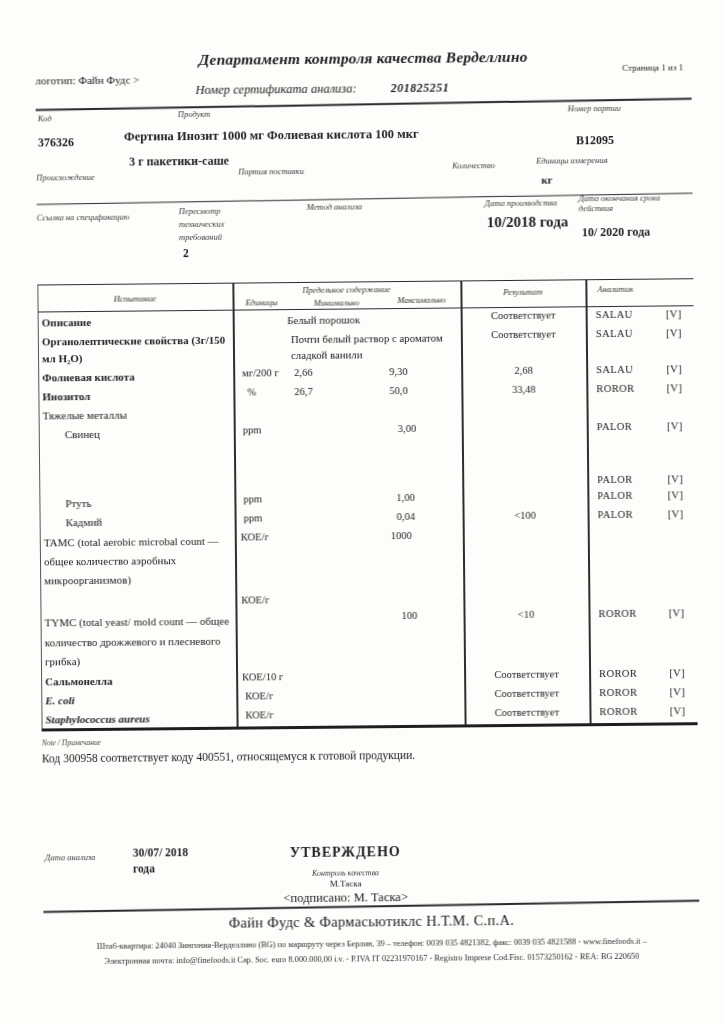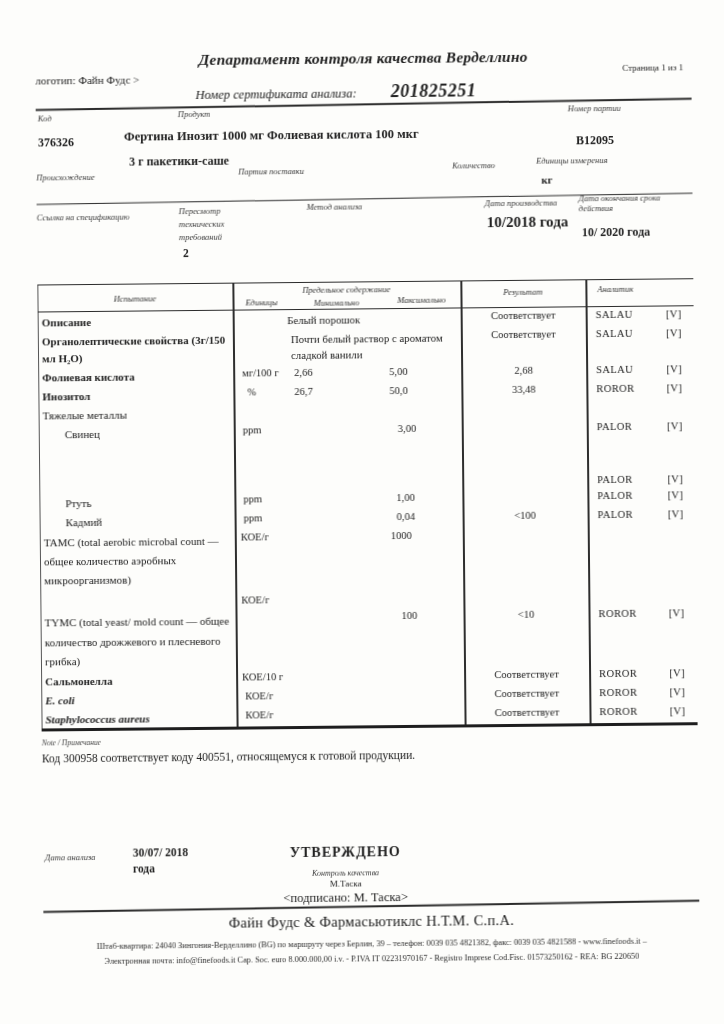--- a/index.html
+++ b/index.html
@@ -6,21 +6,21 @@
   .page{position:relative;width:724px;height:1024px;background:#fdfdfb;overflow:hidden;
         font-family:"Liberation Serif", serif;color:#222;}
   .inner{position:absolute;left:35px;top:40px;width:656px;transform:rotate(-0.55deg);
          transform-origin:40% 0;filter:blur(0.3px);}
   
   .hdr{position:relative;height:64px;}
   .hdr-title{text-align:center;font-size:15.5px;font-weight:bold;font-style:italic;padding-top:10px;letter-spacing:.2px;}
   .logo-text{position:absolute;left:0;top:32px;font-size:11px;}
   .page-label{position:absolute;right:8px;top:26px;font-size:9px;}
   .cert{position:absolute;left:160px;top:42px;font-size:12.5px;font-style:italic;}
-  .cert b{font-size:18px;margin-left:34px;letter-spacing:.5px;}
+  .cert b{font-size:12px;margin-left:34px;letter-spacing:.5px;}
   .rule{border:none;border-top:2px solid #2a2a2a;margin:0;transform:rotate(-0.45deg);}
   .rule.thin{border-top-width:1.5px;}
   
   .lbl{font-size:8.5px;font-style:italic;color:#3a3a3a;}
   .val{font-size:12px;font-weight:bold;}
   .info1{position:relative;height:93px;}
   .info2{position:relative;height:82px;}
   .abs{position:absolute;}
   
   .tbl{position:relative;width:656px;border-top:1.5px solid #2b2b2b;border-bottom:3px solid #1e1e1e;}
@@ -133,23 +133,23 @@
         <div class="cspec" style="max-width:170px">Почти белый раствор с ароматом сладкой ванили</div>
         <div class="cres">Соответствует</div>
         <div class="can">
             <span>SALAU</span>
             <span>[V]</span>
           </div>
       </div>
 
       <div class="trow" style="min-height:18px">
         <div class="ct bold">Фолиевая кислота</div>
-        <div class="cu">мг/100 г</div>
+        <div class="cu">мг/200 г</div>
         <div class="cmin">2,66</div>
-        <div class="cmax">5,00</div>
+        <div class="cmax">9,30</div>
         <div class="cres">2,68</div>
         <div class="can">
             <span>SALAU</span>
             <span>[V]</span>
           </div>
       </div>
 
       <div class="trow" style="min-height:19px">
         <div class="ct bold">Инозитол</div>
         <div class="cu" style="padding-left:14px">%</div>

